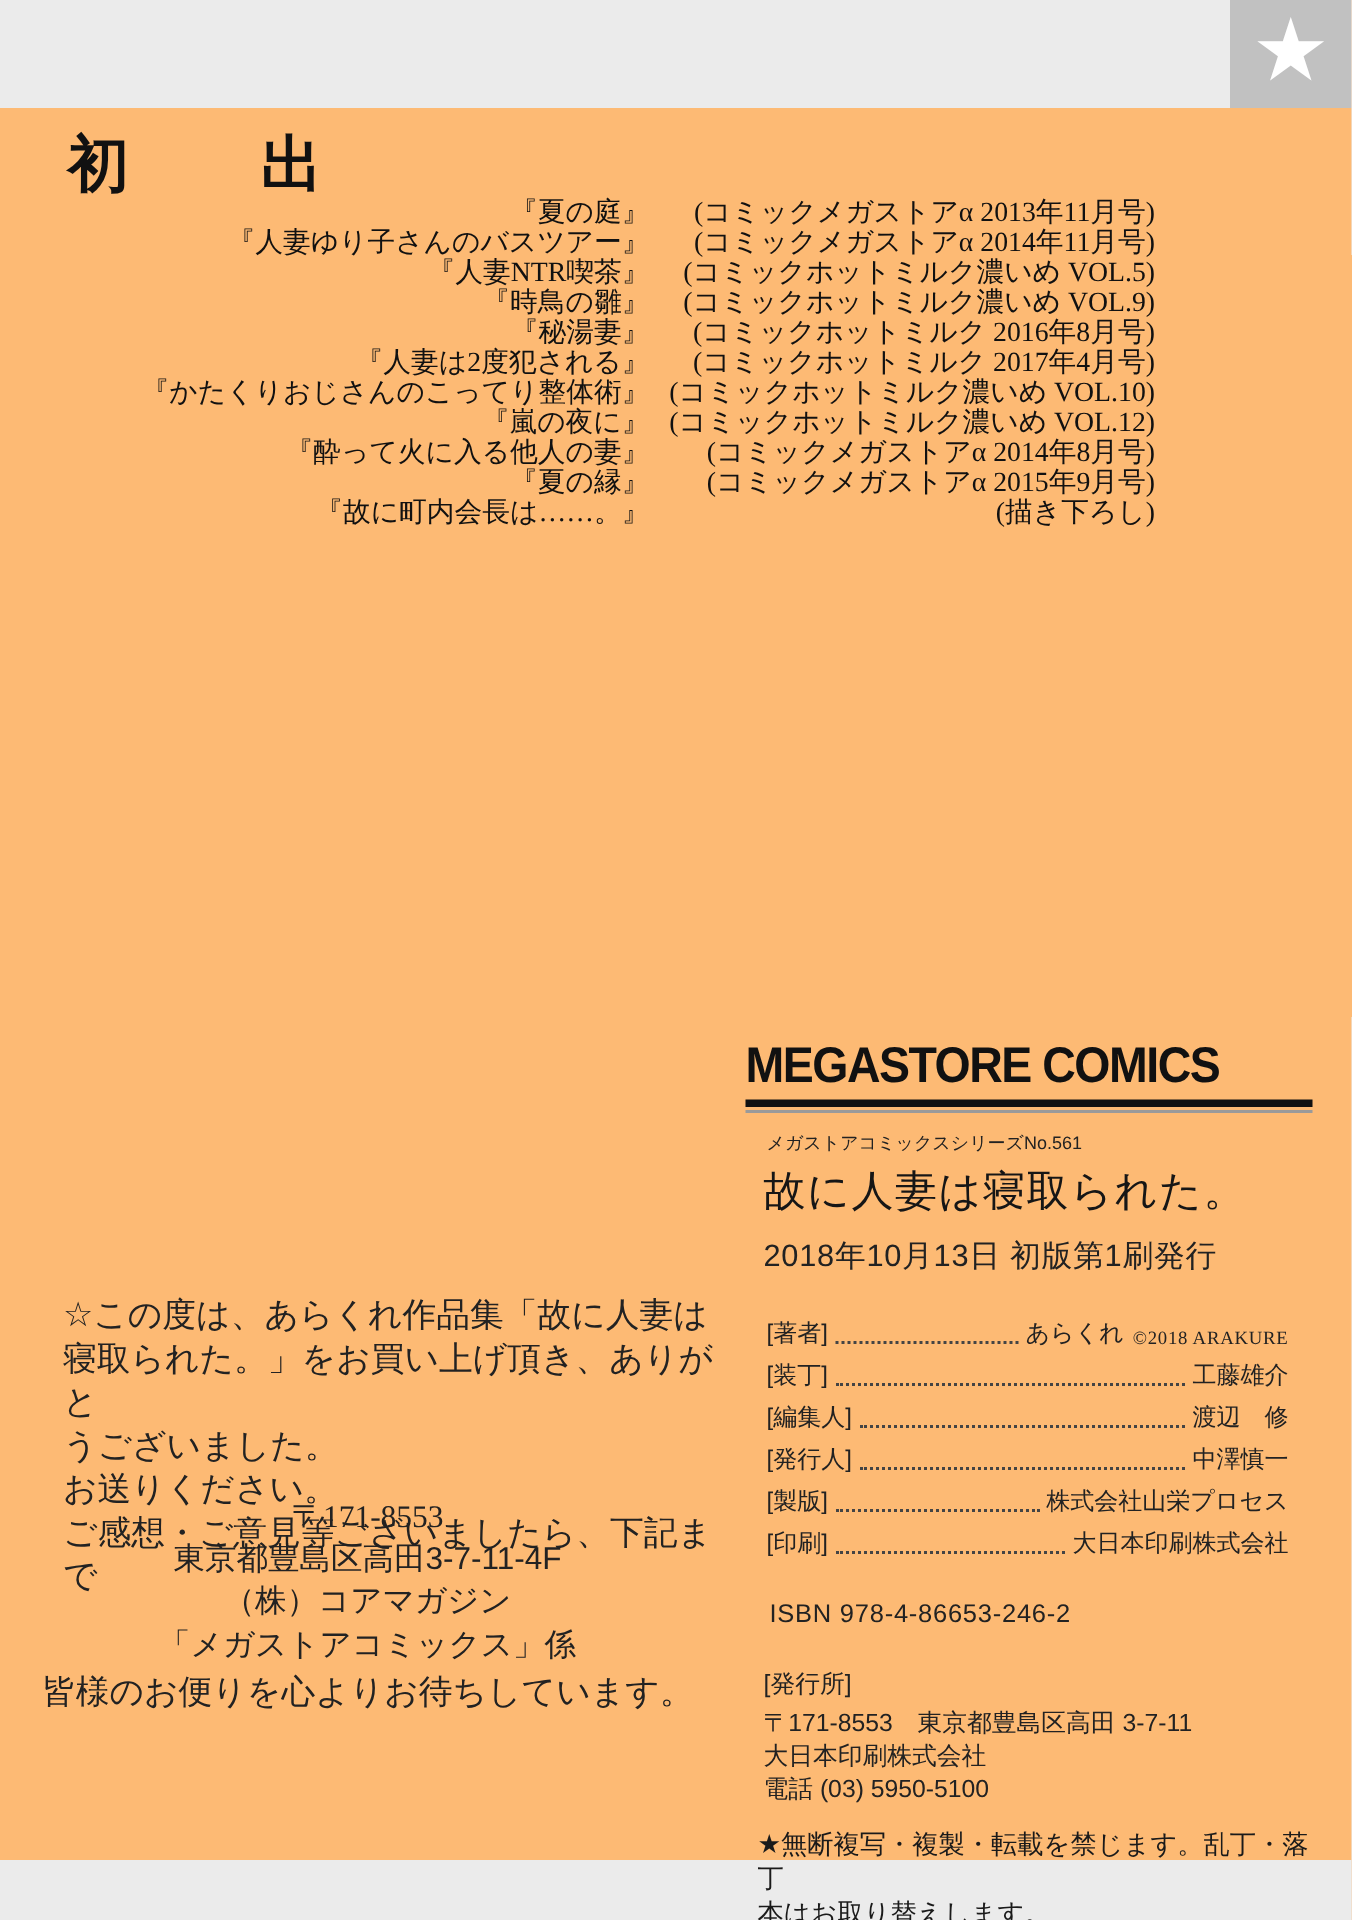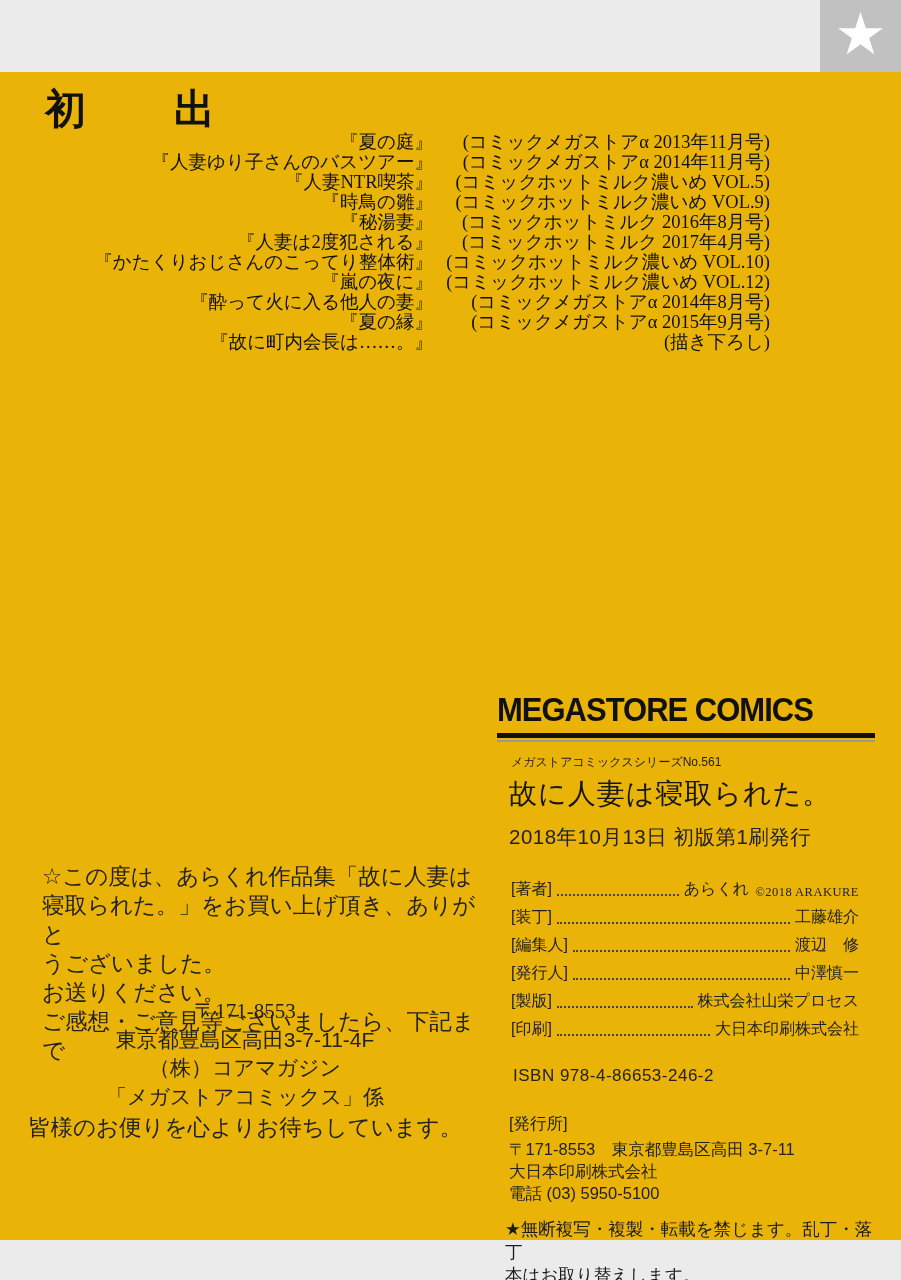--- a/index.html
+++ b/index.html
@@ -4,21 +4,21 @@
 <style>
   html,body{margin:0;padding:0;}
   body{
     width:901px;height:1280px;
     background:#ebebeb;
     font-family:"Liberation Sans","DejaVu Sans",sans-serif;
     color:#1a1a1a;
     -webkit-font-smoothing:antialiased;
   }
   .canvas{position:relative;width:901px;height:1280px;overflow:hidden;background:#ebebeb;}
-  .page{position:absolute;left:0;top:72px;width:901px;height:1168px;background:#eab308;}
+  .page{position:absolute;left:0;top:72px;width:901px;height:1168px;background:#fdba74;}
   .corner-tab{
     position:absolute;right:0;top:0;width:81px;height:72px;
     background:#c1c1c1;display:flex;align-items:center;justify-content:center;
   }
   .corner-tab .star{color:#ffffff;font-size:58px;line-height:72px;transform:translateY(-2px);}
 
   
   .shoshutsu{
     position:absolute;left:45px;top:10px;
     font-family:"Liberation Serif","DejaVu Serif",serif;

